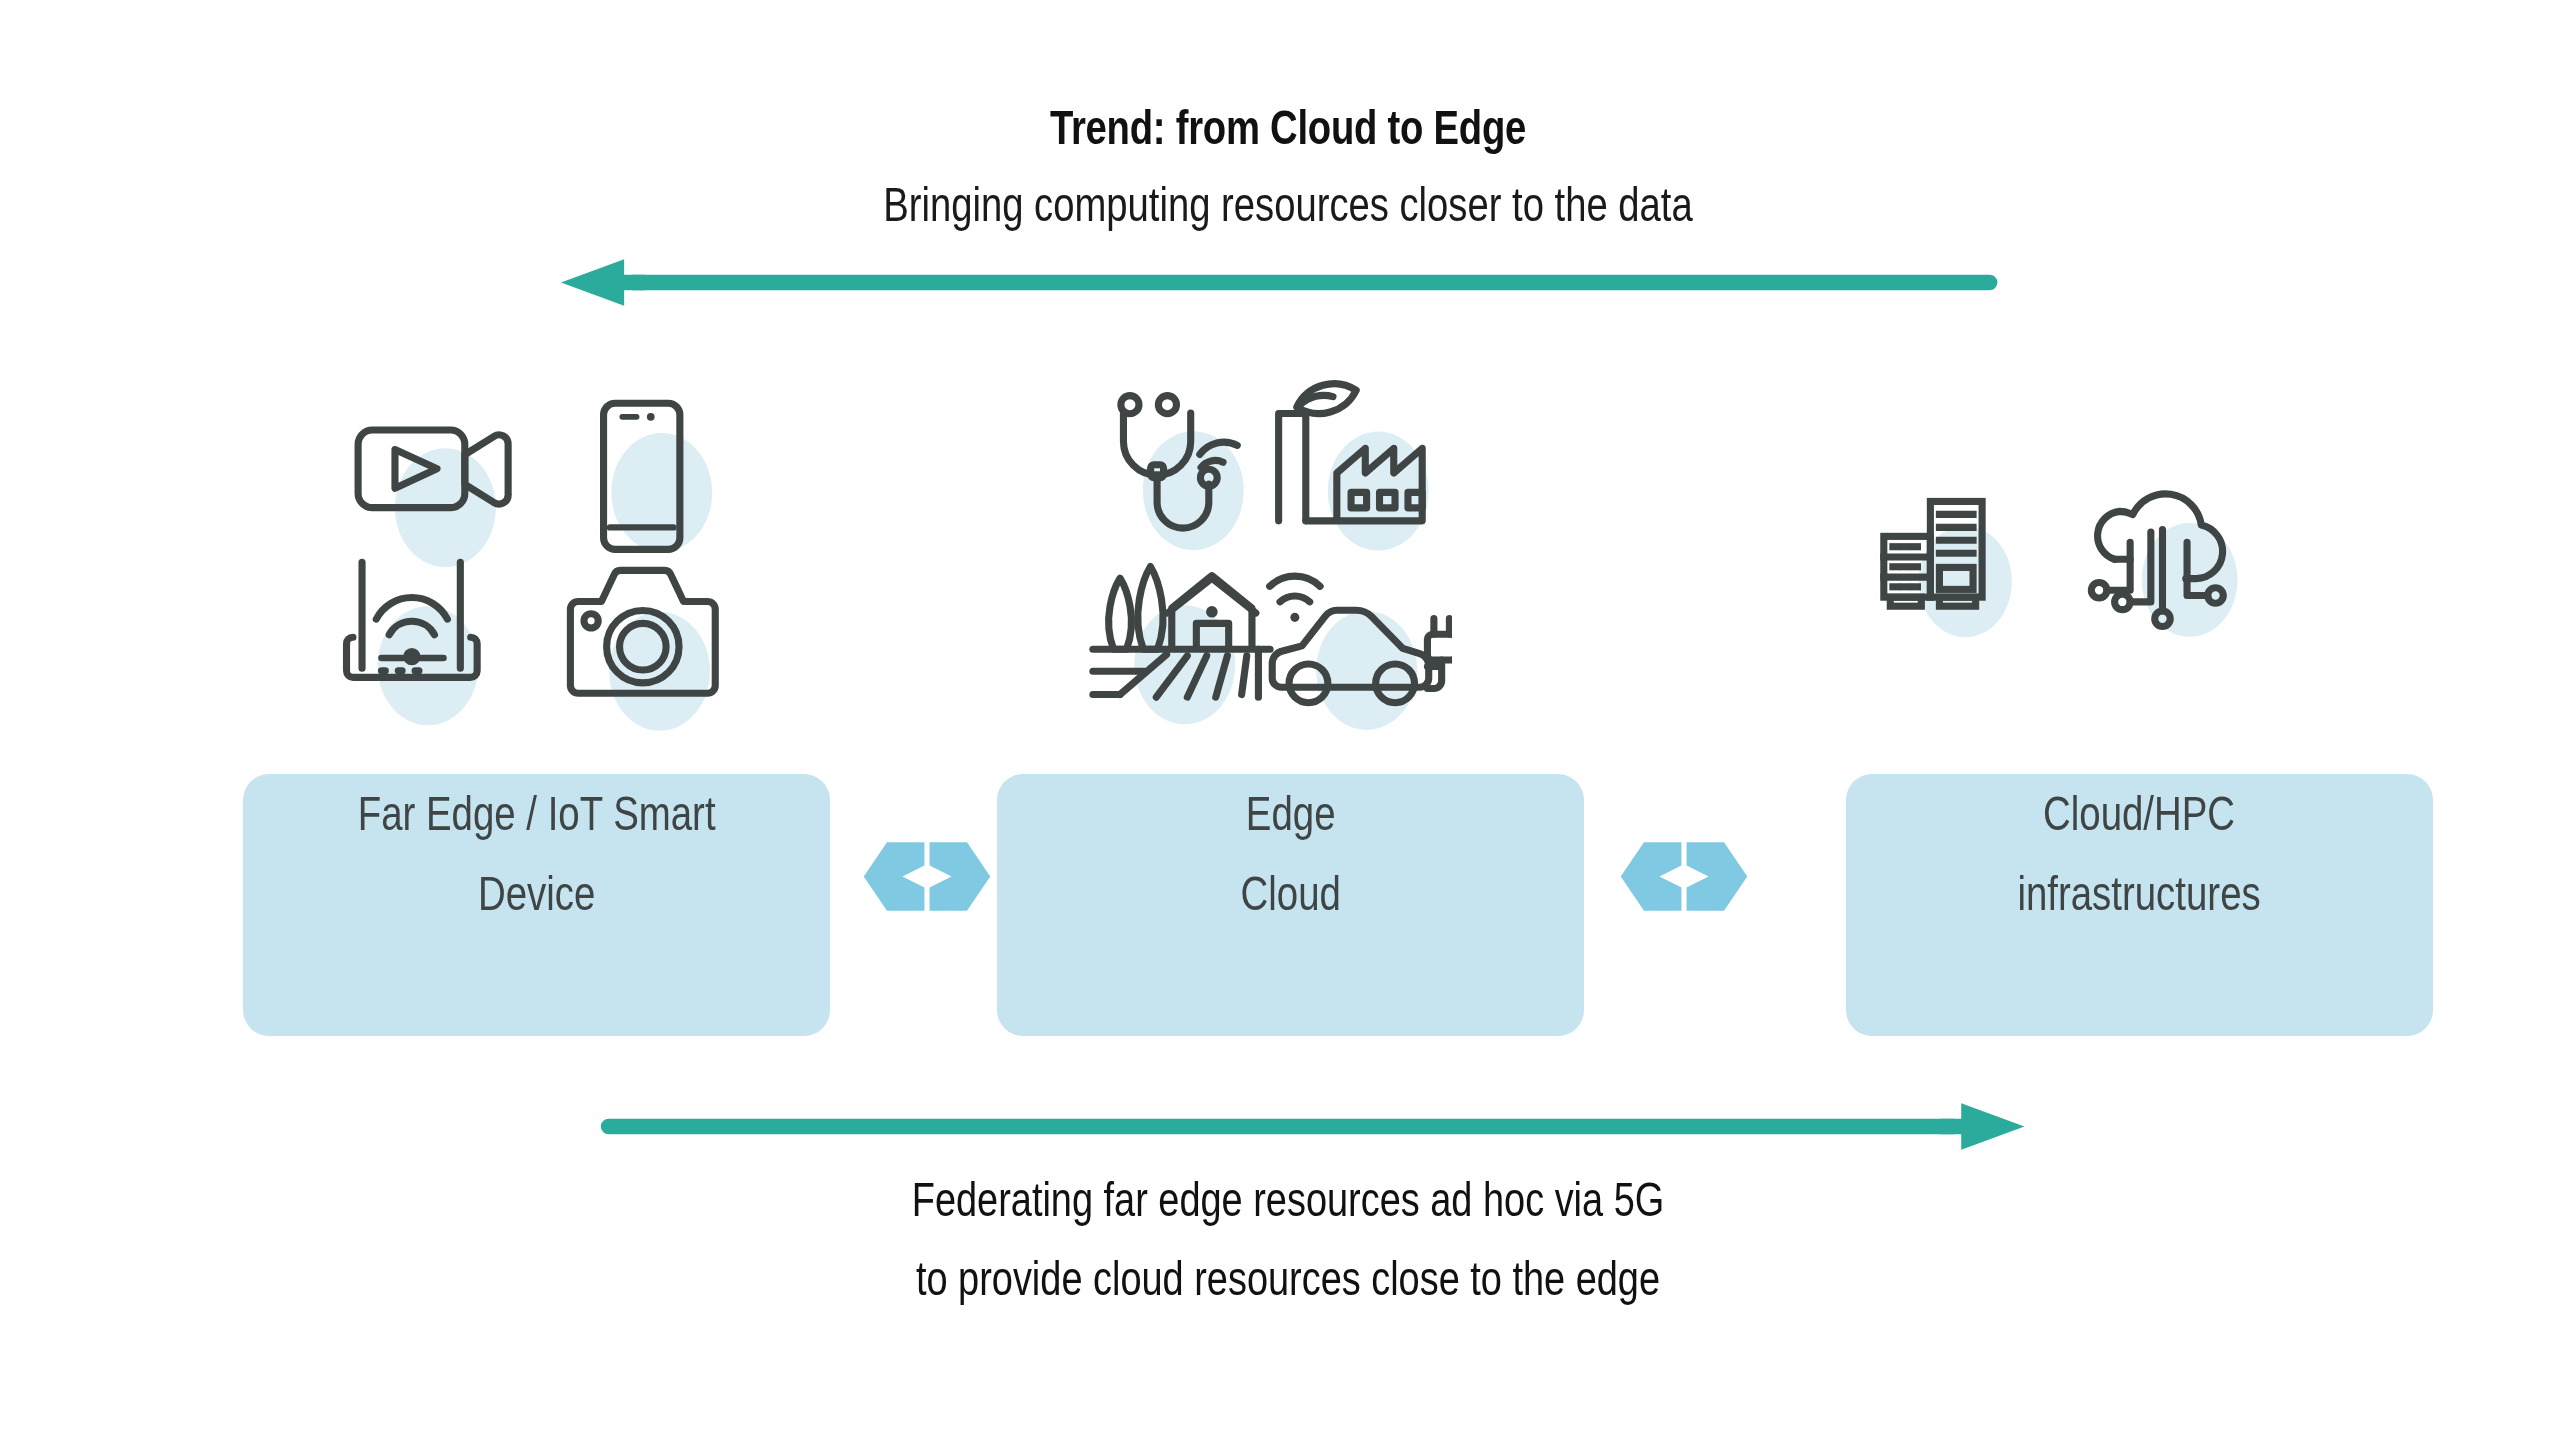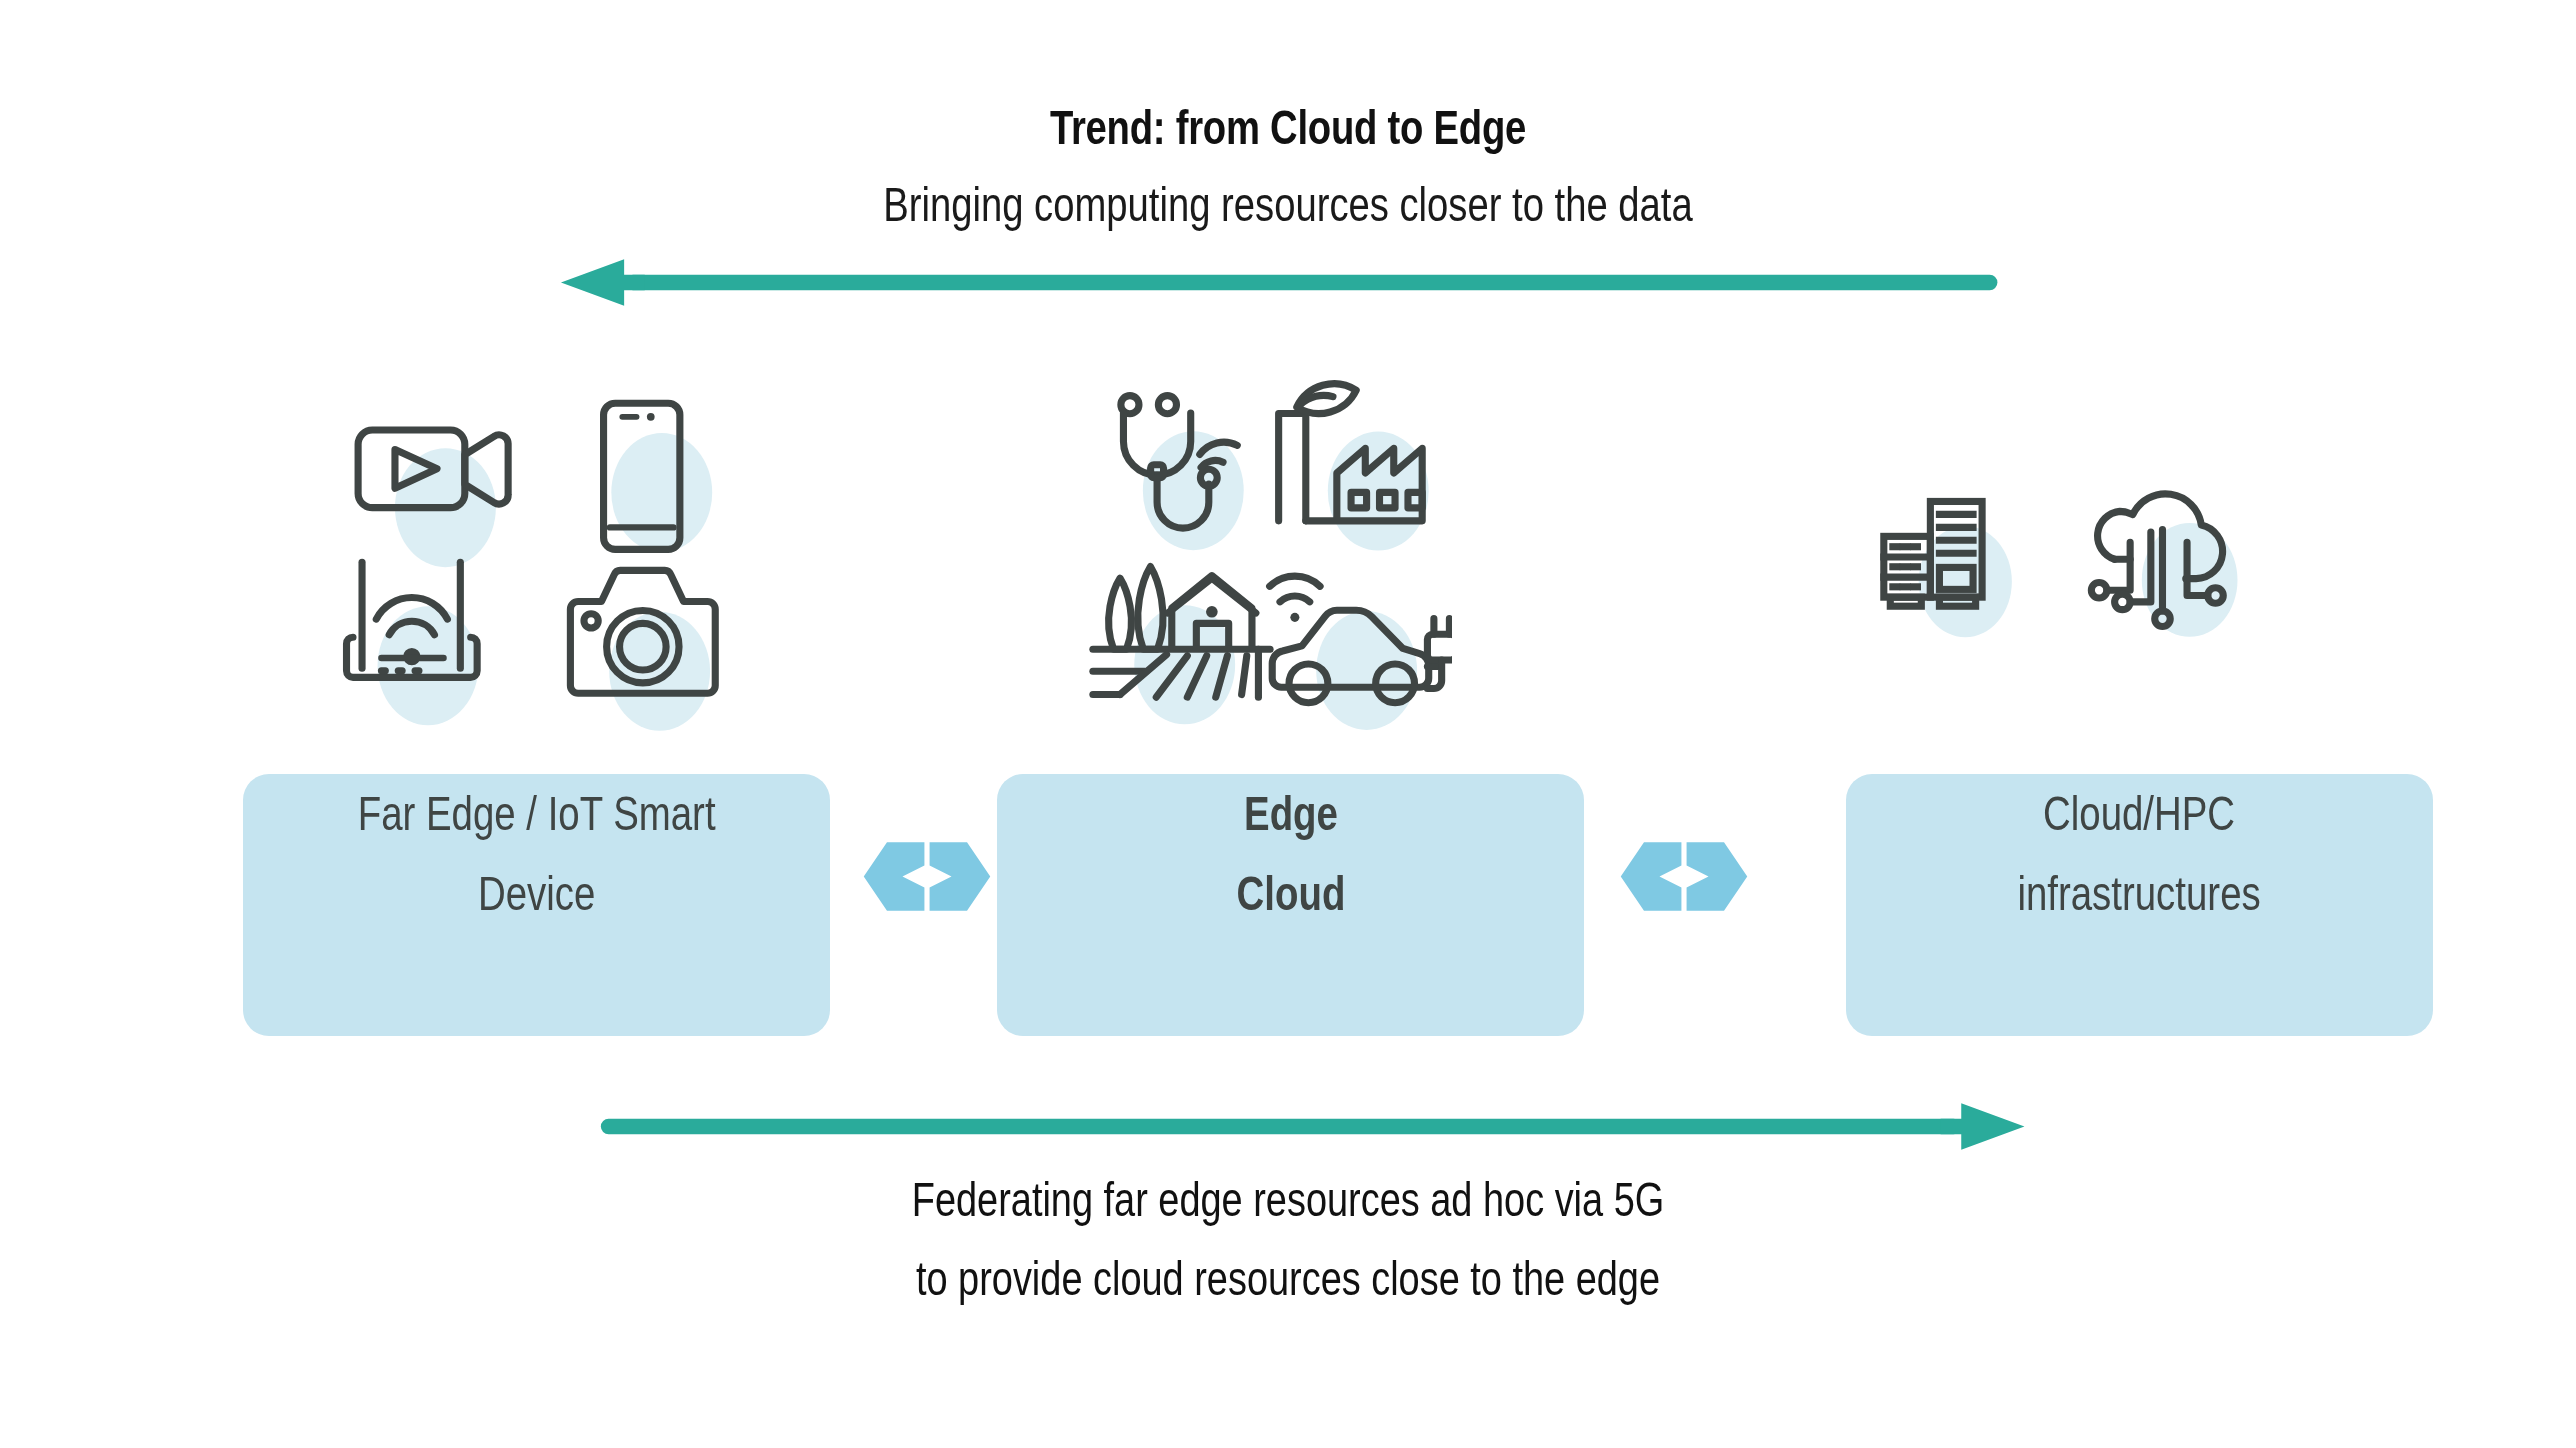--- a/index.html
+++ b/index.html
@@ -64,21 +64,21 @@
   }
   .stage-label {
     text-align: center;
     font-size: 48px;
     line-height: 80px;
     color: #3f4544;
     transform: scaleX(0.80);
     white-space: pre-line;
   }
   #stage-box-far-edge  { left: 243px; }
-  #stage-box-edge      { left: 997px; font-weight: bold; }
+  #stage-box-edge      { left: 997px; }
   #stage-box-cloud     { left: 1846px; }
 
   
   .connector { position: absolute; top: 841px; width: 130px; height: 71px; }
 
   
   .icon-cell { position: absolute; width: 194px; height: 194px; }
   .icon-cell svg { position: absolute; left: 0; top: 0; }
 
   

